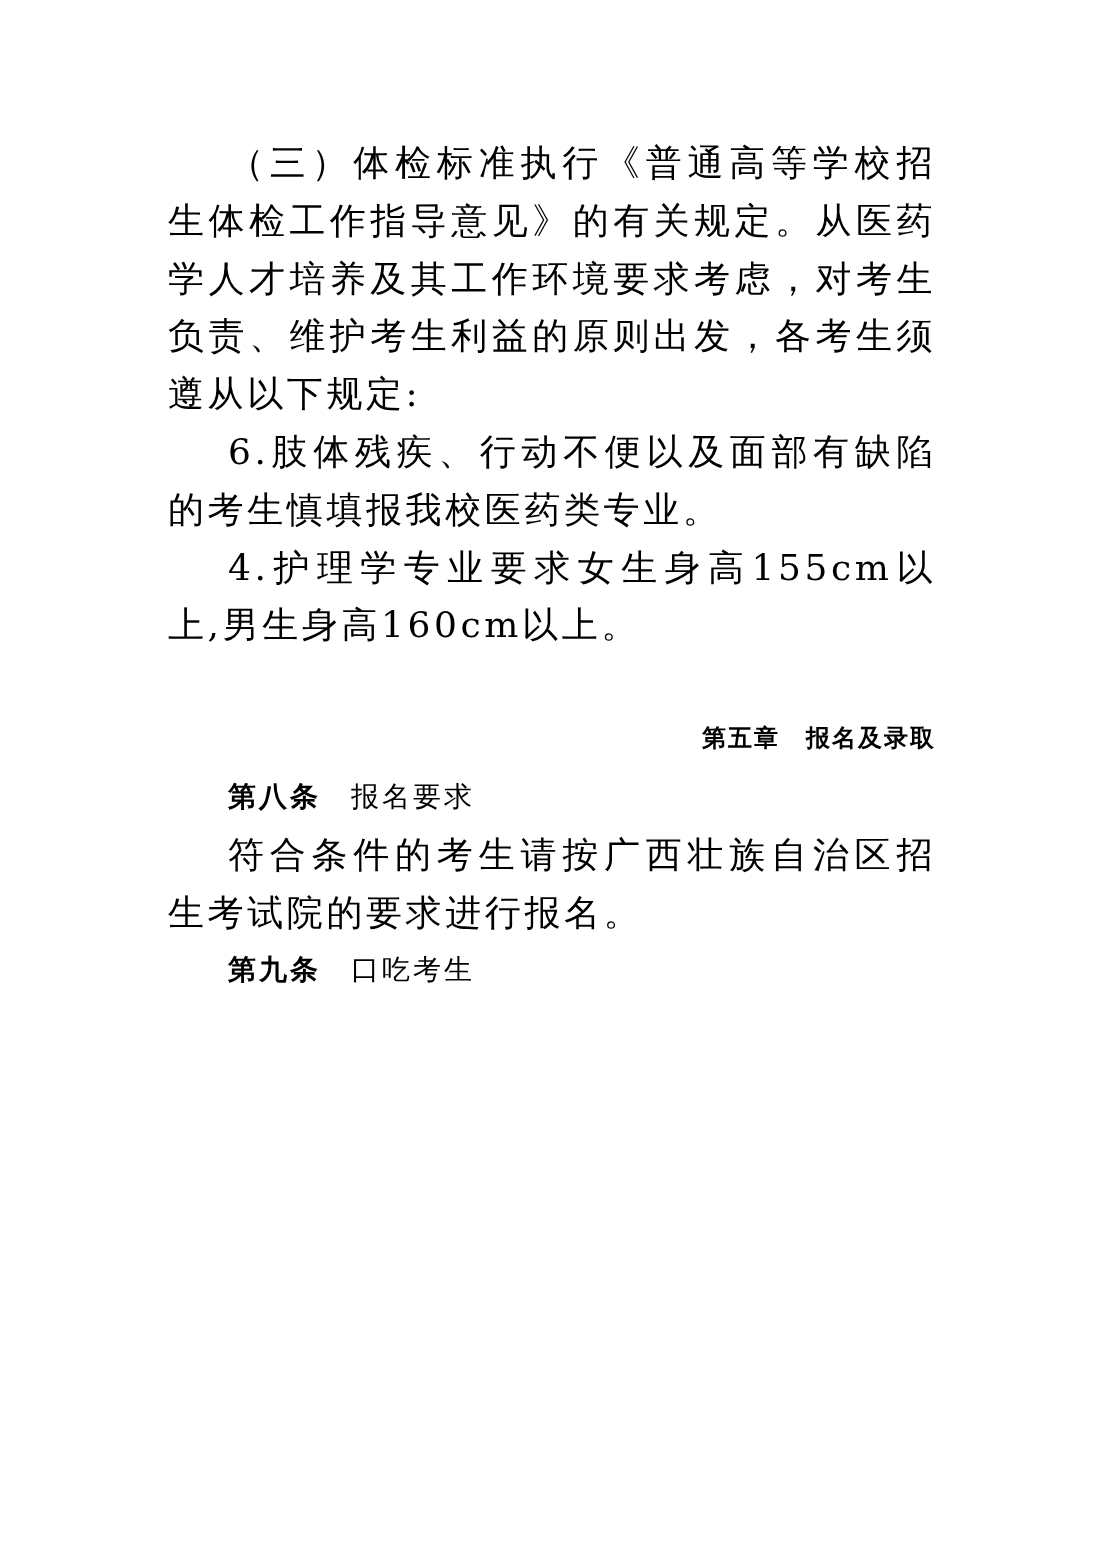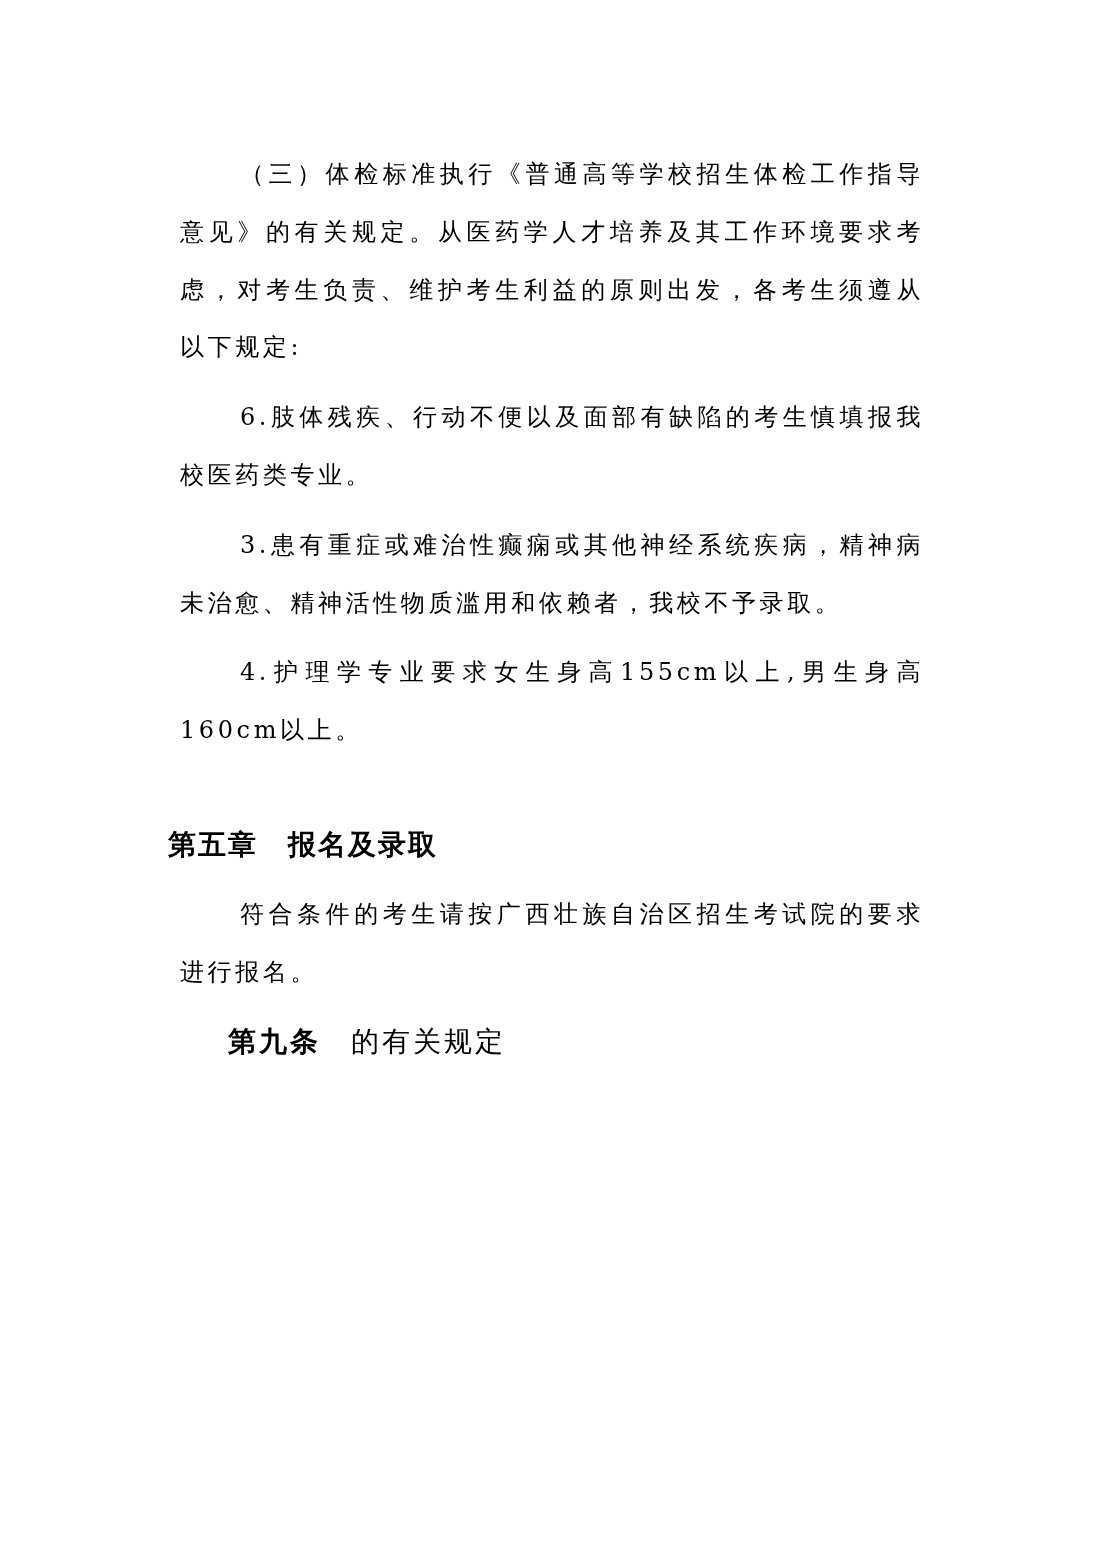--- a/index.html
+++ b/index.html
@@ -1,35 +1,35 @@
 <!DOCTYPE html>
 <html><head>
 <meta charset="utf-8">
 <style>
   html, body { margin:0; padding:0; background:#ffffff; }
   body { width:1102px; height:1559px; position:relative; overflow:hidden;
          font-family:"DejaVu Serif","Liberation Serif",serif; color:#000; }
   .page { position:absolute; left:168px; top:134px; width:768px; }
-  .p { font-size:24px; line-height:57.8px; letter-spacing:3.6px; text-align:justify;
-       text-align-last:left; margin:12px; }
+  .p { font-size:36px; line-height:57.8px; letter-spacing:3.6px; text-align:justify;
+       text-align-last:left; margin:0; }
   .indent { text-indent:60px; }
   .chapter { font-family:"DejaVu Sans","Liberation Sans",sans-serif; font-weight:bold;
-             font-size:28px; line-height:57.8px; text-align:left; margin:56px 0 0 0;
+             font-size:24px; line-height:57.8px; text-align:right; margin:56px 0 0 0;
              letter-spacing:2px; white-space:pre; }
   .article { font-size:28px; line-height:57.8px; margin:0; text-indent:60px; letter-spacing:3px; }
   .article .art-num { font-family:"DejaVu Sans","Liberation Sans",sans-serif; font-weight:bold; }
   .article .art-gap { display:inline-block; width:30px; }
 </style>
 </head>
 <body>
 
 <div class="page">
   <p class="p indent">（三）体检标准执行《普通高等学校招生体检工作指导意见》的有关规定。从医药学人才培养及其工作环境要求考虑，对考生负责、维护考生利益的原则出发，各考生须遵从以下规定:</p>
   <p class="p indent">6.肢体残疾、行动不便以及面部有缺陷的考生慎填报我校医药类专业。</p>
-  <p class="p indent">3.患有重症或难治性癫痫或其他神经系统疾病，精神病未治愈、精神活性物质滥用和依赖者，我校不予录取。</p>
   <p class="p indent">4.护理学专业要求女生身高155cm以上,男生身高160cm以上。</p>
 
   <h2 class="chapter">第五章　报名及录取</h2>
 
+  <p class="article"><span class="art-num">第八条</span><span class="art-gap"></span><span>报名要求</span></p>
   <p class="p indent">符合条件的考生请按广西壮族自治区招生考试院的要求进行报名。</p>
 
-  <p class="article"><span class="art-num">第九条</span><span class="art-gap"></span><span>的有关规定</span></p>
+  <p class="article"><span class="art-num">第九条</span><span class="art-gap"></span><span>口吃考生</span></p>
 </div>
 
 </body></html>

